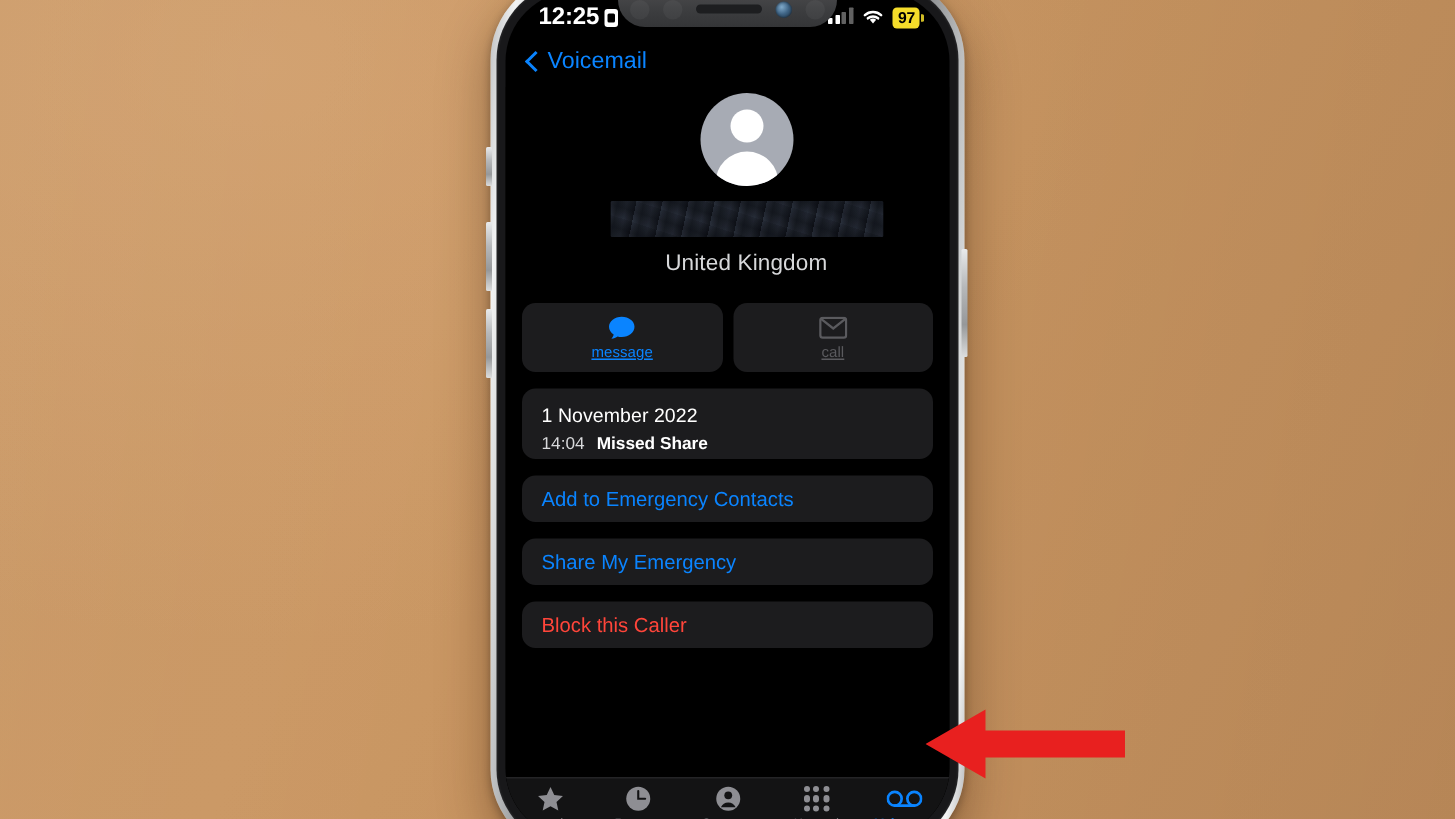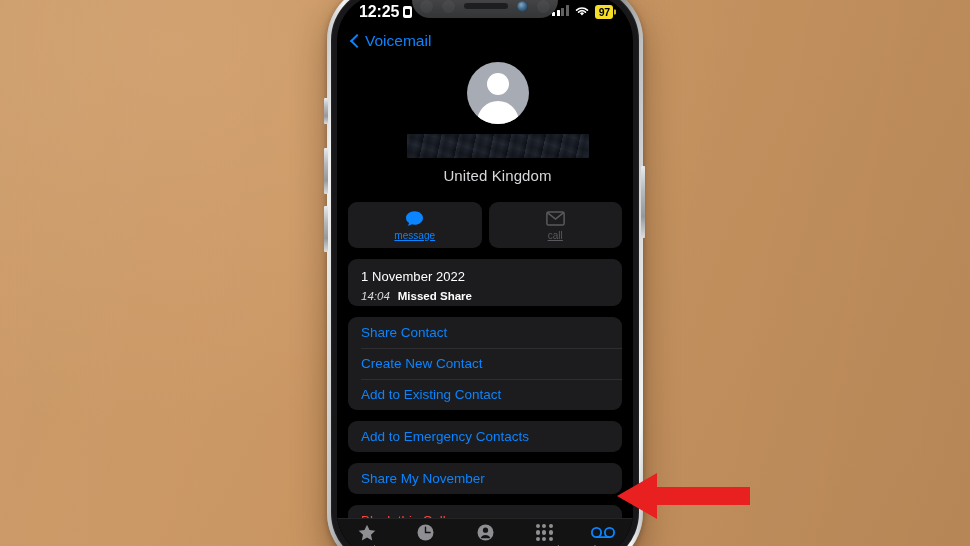--- a/index.html
+++ b/index.html
@@ -263,21 +263,21 @@
   
   .card {
     margin: 11px 11px 0;
     background: #1c1c1e;
     border-radius: 9px;
     overflow: hidden;
   }
   .calllog { padding: 10px 13px 4px; }
   .calllog .date { color: #fff; font-size: 13px; margin-bottom: 6px; letter-spacing: 0.05px; }
   .calllog .meta { font-size: 11.5px; display: flex; gap: 8px; align-items: baseline; }
-  .calllog .meta .time { color: #d8d9db; font-style: italic; }
+  .calllog .meta .time { color: #d8d9db; }
   .calllog .meta .kind { color: #fff; font-weight: bold; }
 
   
   .menu-item {
     height: 31px;
     display: flex;
     align-items: center;
     padding: 0 13px;
     color: #0a84ff;
     font-size: 13.5px;
@@ -420,41 +420,30 @@
           <div class="card">
             <div class="calllog">
               <div class="date">1 November 2022</div>
               <div class="meta">
                 <span class="time">14:04</span>
                 <span class="kind">Missed Share</span>
               </div>
             </div>
           </div>
 
-          <div class="card">
-            <div class="menu-item">
-              <span>Share Contact</span>
-            </div>
-            <div class="menu-item">
-              <span>Create New Contact</span>
-            </div>
-            <div class="menu-item">
-              <span>Add to Existing Contact</span>
-            </div>
-          </div>
 
           <div class="card">
             <div class="menu-item">
               <span>Add to Emergency Contacts</span>
             </div>
           </div>
 
           <div class="card">
             <div class="menu-item">
-              <span>Share My November</span>
+              <span>Share My Emergency</span>
             </div>
           </div>
 
           <div class="card">
             <div class="menu-item danger">
               <span>Block this Caller</span>
             </div>
           </div>
 
         </div>

